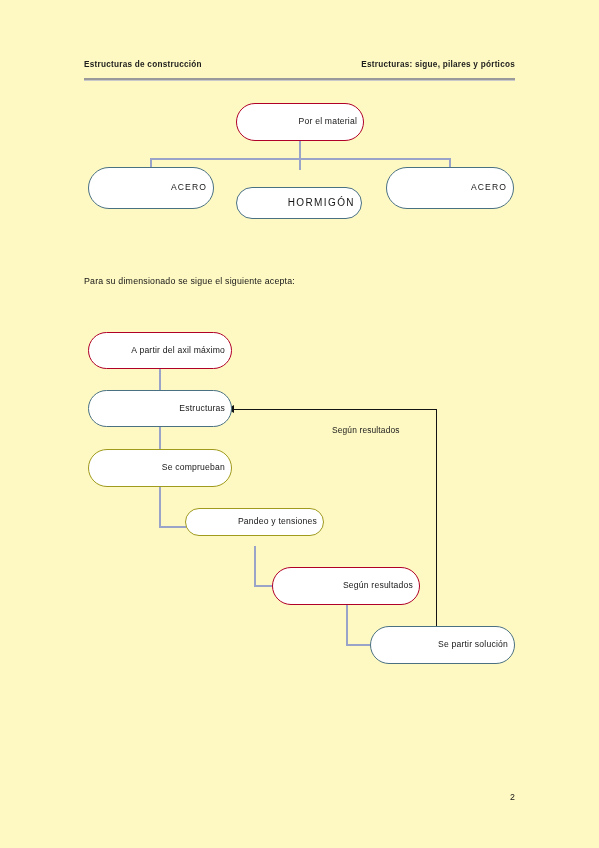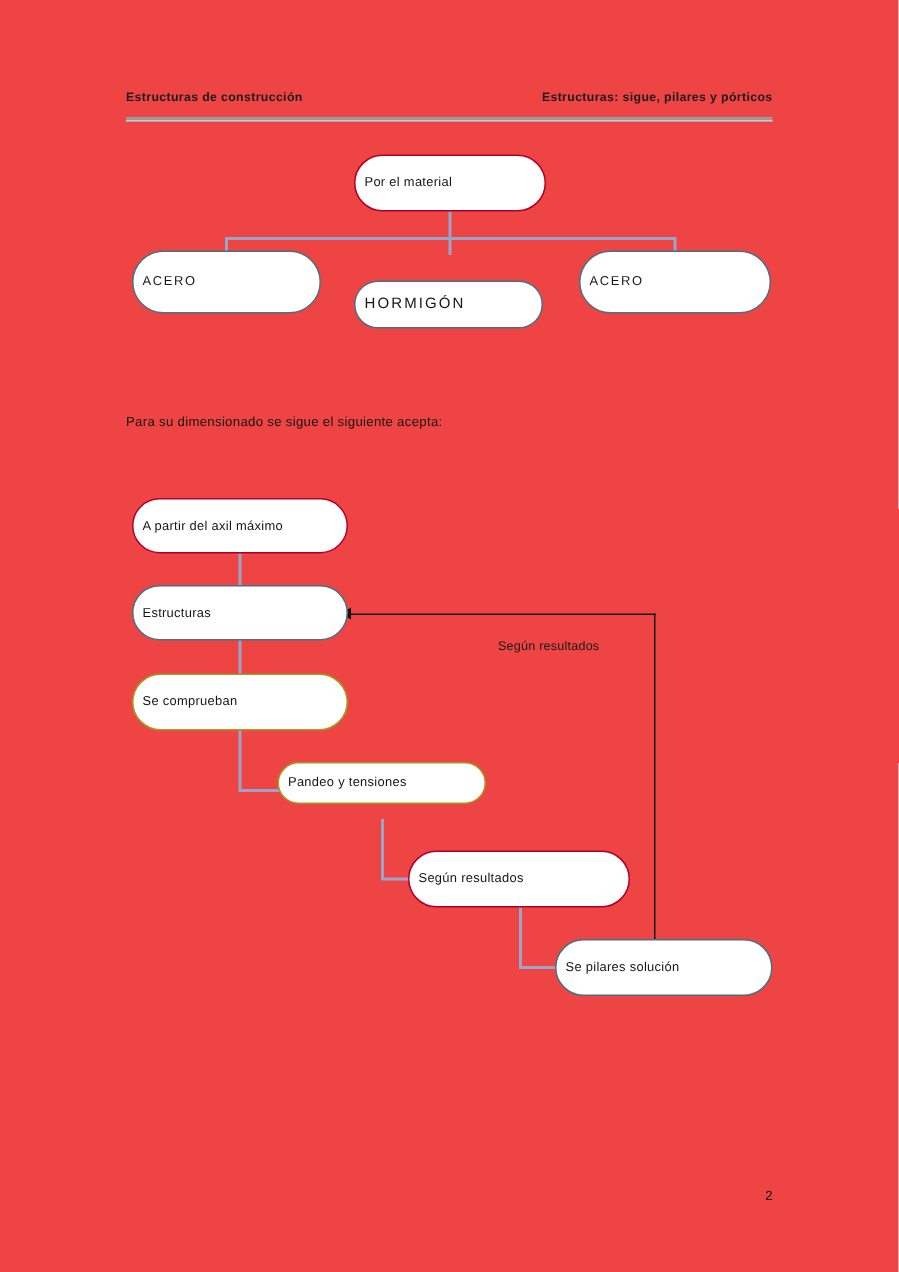--- a/index.html
+++ b/index.html
@@ -9,21 +9,21 @@
     background: #ffffff;
   }
   body {
     font-family: "Liberation Sans", sans-serif;
     color: #1a1a1a;
   }
   #page {
     position: relative;
     width: 599px;
     height: 848px;
-    background: #ef4444;
+    background: #fef9c3;
     overflow: hidden;
   }
 
   
   .header {
     position: absolute;
     left: 84px;
     top: 60px;
     width: 431px;
     display: flex;
@@ -47,21 +47,21 @@
   
   .node {
     position: absolute;
     box-sizing: border-box;
     border-style: solid;
     border-width: 1.6px;
     border-radius: 999px;
     background: #ffffff;
     display: flex;
     align-items: center;
-    justify-content: flex-start;
+    justify-content: flex-end;
     text-align: center;
     color: #161616;
     z-index: 3;
   }
   .node.crimson { border-color: #b00028; }
   .node.steel   { border-color: #4a7182; }
   .node.olive   { border-color: #a09a1d; }
 
   .node-label {
     display: block;
@@ -195,21 +195,21 @@
     <div class="conn h" style="left:254px; top:585px; width:24px;"></div>
 
     <div class="node crimson" style="left:272px; top:567px; width:148px; height:38px;">
       <span class="node-label">Según resultados</span>
     </div>
 
     <div class="conn v" style="left:346px; top:605px; height:40px;"></div>
     <div class="conn h" style="left:346px; top:644px; width:28px;"></div>
 
     <div class="node steel" style="left:370px; top:626px; width:145px; height:38px;">
-      <span class="node-label">Se pilares solución</span>
+      <span class="node-label">Se partir solución</span>
     </div>
 
     <div class="fb-line v" style="left:436px; top:409px; height:217px;"></div>
     <div class="fb-line h" style="left:234px; top:409px; width:203px;"></div>
     <div class="fb-arrow" style="left:227px; top:405px;"></div>
     <div class="fb-label" style="left:332px; top:425px;">Según resultados</div>
   </div>
 
 
   <div class="page-num">2</div>

